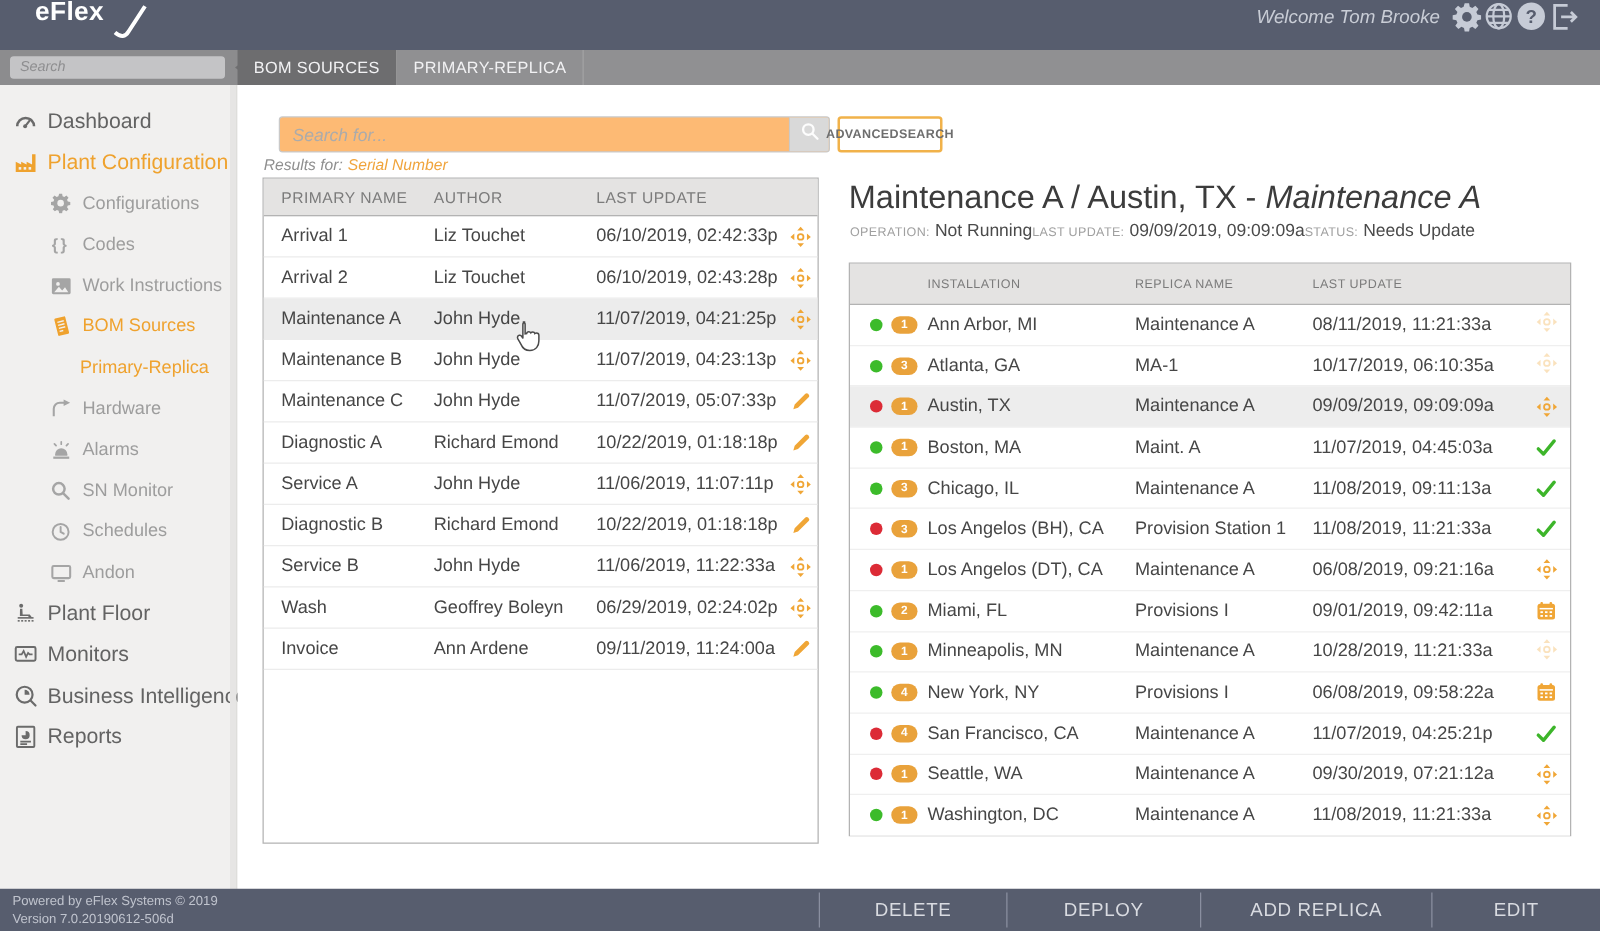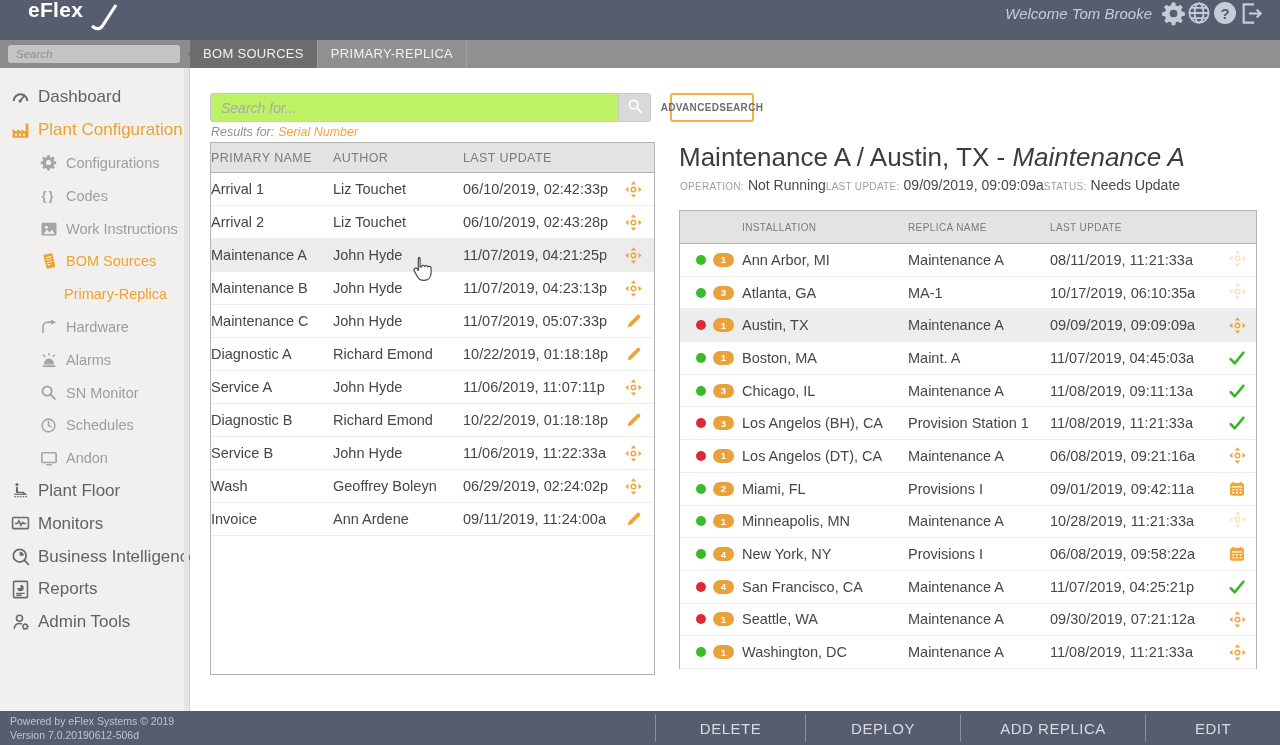--- a/index.html
+++ b/index.html
@@ -33,30 +33,30 @@
   .nav-item{display:flex;align-items:center;height:32.8px;cursor:pointer;white-space:nowrap;}
   .nav-item.lvl1{padding-left:10px;font-size:17px;color:#636363;}
   .nav-item.lvl2{padding-left:38px;font-size:14.5px;color:#9D9D9D;}
   .nav-item.lvl3{padding-left:64px;font-size:14.5px;color:#9D9D9D;}
   .nav-item.active{color:#EFA22E;}
   .nav-icon{width:21px;height:21px;margin-right:7px;display:flex;align-items:center;justify-content:center;flex:none;}
 
   
   .main{position:absolute;left:190px;top:68px;right:0;bottom:34px;background:#fff;}
 
-  .search-wrap{position:absolute;left:20px;top:25px;width:441px;height:29px;border:1px solid #C9C9C9;border-radius:3px;display:flex;box-sizing:border-box;background:#bef264;}
+  .search-wrap{position:absolute;left:33px;top:25px;width:441px;height:29px;border:1px solid #C9C9C9;border-radius:3px;display:flex;box-sizing:border-box;background:#fdba74;}
   .search-wrap input{flex:1;border:none;outline:none;font-size:14px;font-style:italic;padding:0 10px;color:#555;font-family:inherit;background:transparent;}
   .search-wrap input::placeholder{color:#ABABAB;}
   .search-btn{width:31px;background:#D9D9D9;border-left:1px solid #C9C9C9;border-radius:0 2px 2px 0;display:flex;align-items:center;justify-content:center;cursor:pointer;}
   .adv-btn{position:absolute;left:480px;top:25px;width:84px;height:29px;border:2px solid #F1B24A;border-radius:3px;background:#fff;box-sizing:border-box;display:flex;flex-direction:row;align-items:center;justify-content:center;cursor:pointer;font-size:10px;font-weight:bold;color:#6E6E6E;line-height:11px;letter-spacing:.3px;}
   .results{position:absolute;left:21px;top:57px;font-size:12.5px;font-style:italic;color:#8F8F8F;}
   .results .val{color:#F0A43C;margin-left:4px;cursor:pointer;}
 
   .ptable{position:absolute;left:20px;top:74px;width:445px;height:533px;border:1px solid #B3B3B3;box-sizing:border-box;background:#fff;}
-  .pt-head,.p-row{display:grid;grid-template-columns:122px 130px 150px 1fr;align-items:center;box-sizing:border-box;}
+  .pt-head,.p-row{display:grid;grid-template-columns:122px 130px 150px 1fr;align-items:center;box-sizing:border-box;padding-left:14px;}
   .pt-head{height:30px;background:#E4E3E2;border-bottom:1px solid #B3B3B3;color:#7B7B7B;font-size:12.5px;letter-spacing:.4px;}
   .p-row{height:33px;border-bottom:1px solid #ECECEC;font-size:14.5px;color:#464646;cursor:pointer;}
   .p-row.hl{background:#ECECEC;}
   .cell-icon{display:flex;justify-content:center;align-items:center;}
 
   
   .detail-title{position:absolute;left:489px;top:74px;font-size:26px;color:#3C3C3C;white-space:nowrap;}
   .detail-title .it{font-style:italic;}
   .meta{position:absolute;left:490px;top:108px;display:flex;align-items:baseline;white-space:nowrap;}
   .meta .lbl{font-size:10px;color:#A0A0A0;letter-spacing:.3px;margin-right:4px;}
@@ -305,35 +305,20 @@
       <div class="nav-item lvl1">
         <span class="nav-icon">
           <svg width="17" height="19" viewBox="0 0 22 24">
             <rect x="2" y="1.5" width="18" height="21" rx="1" fill="none" stroke="#6B6B6B" stroke-width="2"></rect>
             <path fill="#6B6B6B" d="M11 6a4.2 4.2 0 1 1-4.2 4.2H11z"></path>
             <path stroke="#6B6B6B" stroke-width="1.8" d="M5.5 17h11M5.5 19.5h7"></path>
           </svg>
         </span>
         <span>Reports</span>
       </div>
-      <div class="nav-item lvl1">
-        <span class="nav-icon">
-          <svg width="18" height="18" viewBox="0 0 24 24">
-            <g fill="none" stroke="#6B6B6B" stroke-width="2.2">
-              <circle cx="10" cy="7" r="4"></circle>
-              <path d="M3 21c.5-4.5 3.3-7 7-7 1.2 0 2.3.25 3.2.7"></path>
-              <circle cx="17.5" cy="18" r="3" stroke-width="1.8"></circle>
-            </g>
-            <g stroke="#6B6B6B" stroke-width="1.5">
-              <path d="M17.5 13.6v1.5M17.5 20.9v1.5M13.6 18h1.5M21.4 18h1.5M14.8 15.3l1.1 1.1M20.2 20.7l1.1 1.1M20.2 15.3l-1.1 1.1M14.8 20.7l1.1 1.1"></path>
-            </g>
-          </svg>
-        </span>
-        <span>Admin Tools</span>
-      </div>
     </nav>
 
   <div class="main">
 
     <div class="search-wrap">
       <input type="text" placeholder="Search for..." style="">
       <span class="search-btn">
         <span>
           <svg width="16" height="16" viewBox="0 0 24 24" fill="none" stroke="#FDFDFD" stroke-width="2.8">
               <circle cx="10" cy="10" r="6.3"></circle>

